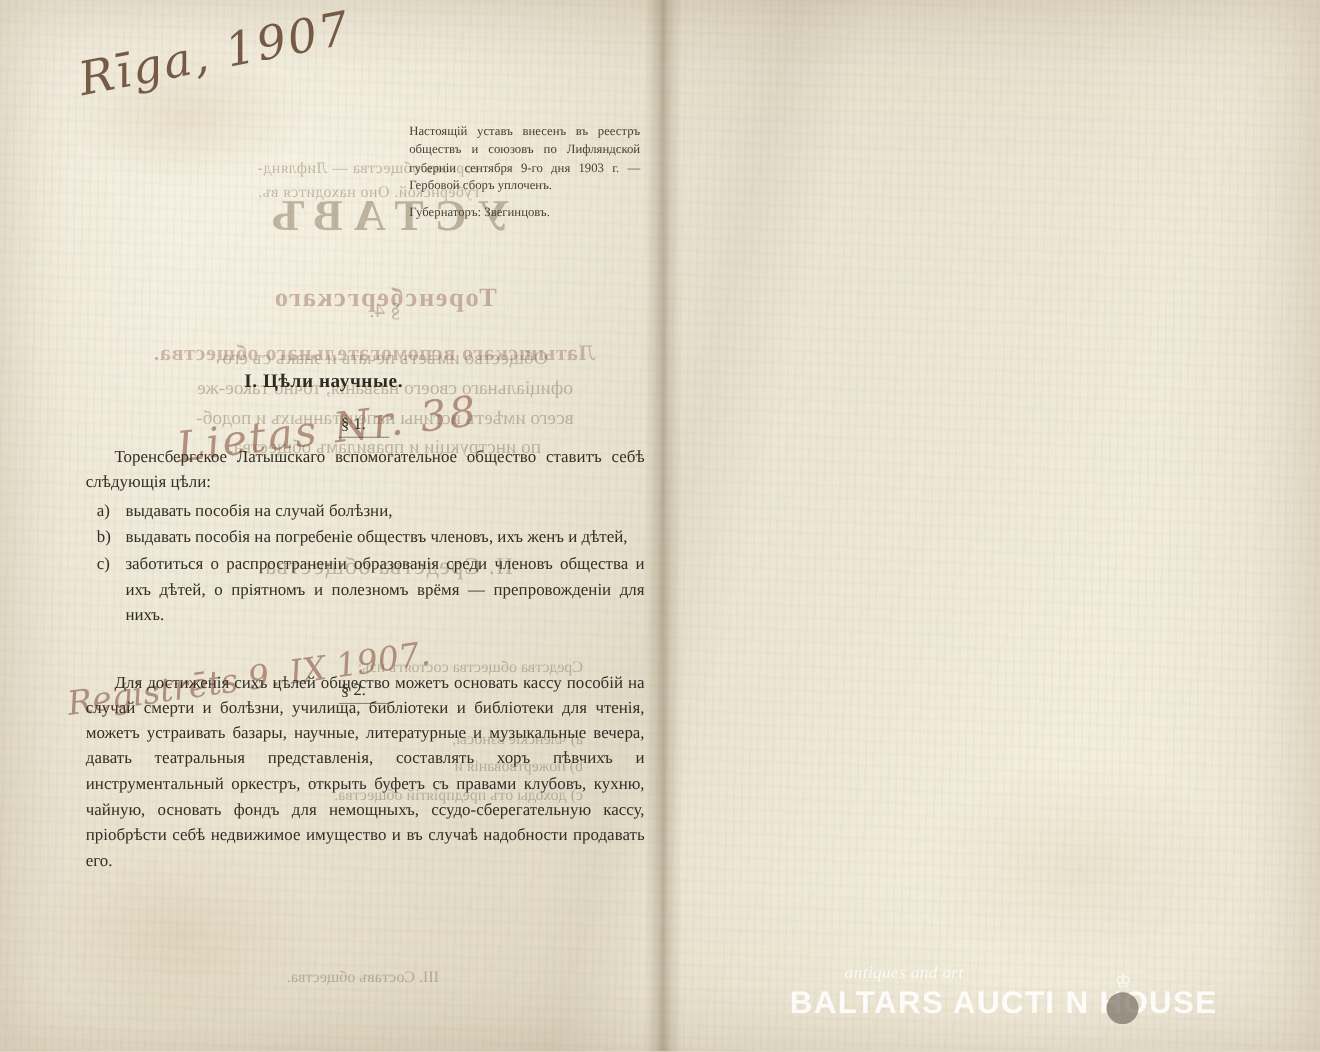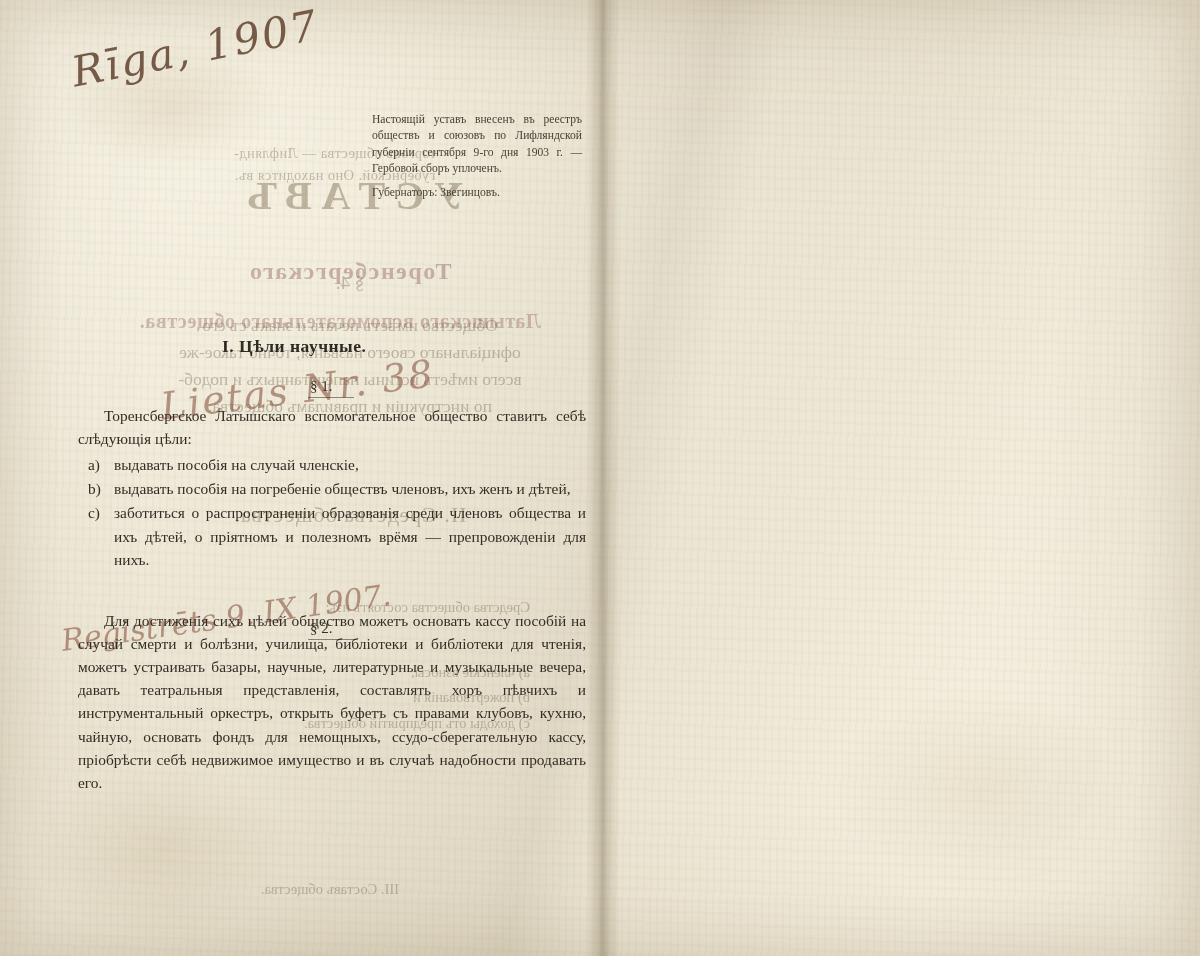--- a/index.html
+++ b/index.html
@@ -201,21 +201,21 @@
     </div>
 
     <div class="sec-head rus" id="l-sec">I. Цѣли научные.</div>
 
     <div class="rus" id="l-p1">§ 1.</div>
     <div class="body-l rus" id="l-body1">
       <p>Торенсбергское Латышскаго вспомогательное общество ставитъ себѣ слѣдующія цѣли:</p>
       <ol class="items">
         <li>
           <span class="mk">a)</span>
-          <span>выдавать пособія на случай членскіе,</span>
+          <span>выдавать пособія на случай болѣзни,</span>
         </li>
         <li>
           <span class="mk">b)</span>
           <span>выдавать пособія на погребеніе обществъ членовъ, ихъ женъ и дѣтей,</span>
         </li>
         <li>
           <span class="mk">c)</span>
           <span>заботиться о распространеніи образованія среди членовъ общества и ихъ дѣтей, о пріятномъ и полезномъ врёмя — препровожденіи для нихъ.</span>
         </li>
       </ol>
@@ -245,14 +245,20 @@
     
     
 
     
     
   </div>
 
   <div id="gutter"></div>
   <div id="edges"></div>
 
+  <div id="watermark">
+    <div id="wm-small">antiques and art</div>
+    <div id="wm-big">BALTARS AUCTI    N HOUSE</div>
+    <div id="wm-dot"></div>
+    <div id="wm-crown">♔</div>
+  </div>
 
 </div>
 
 </body></html>

